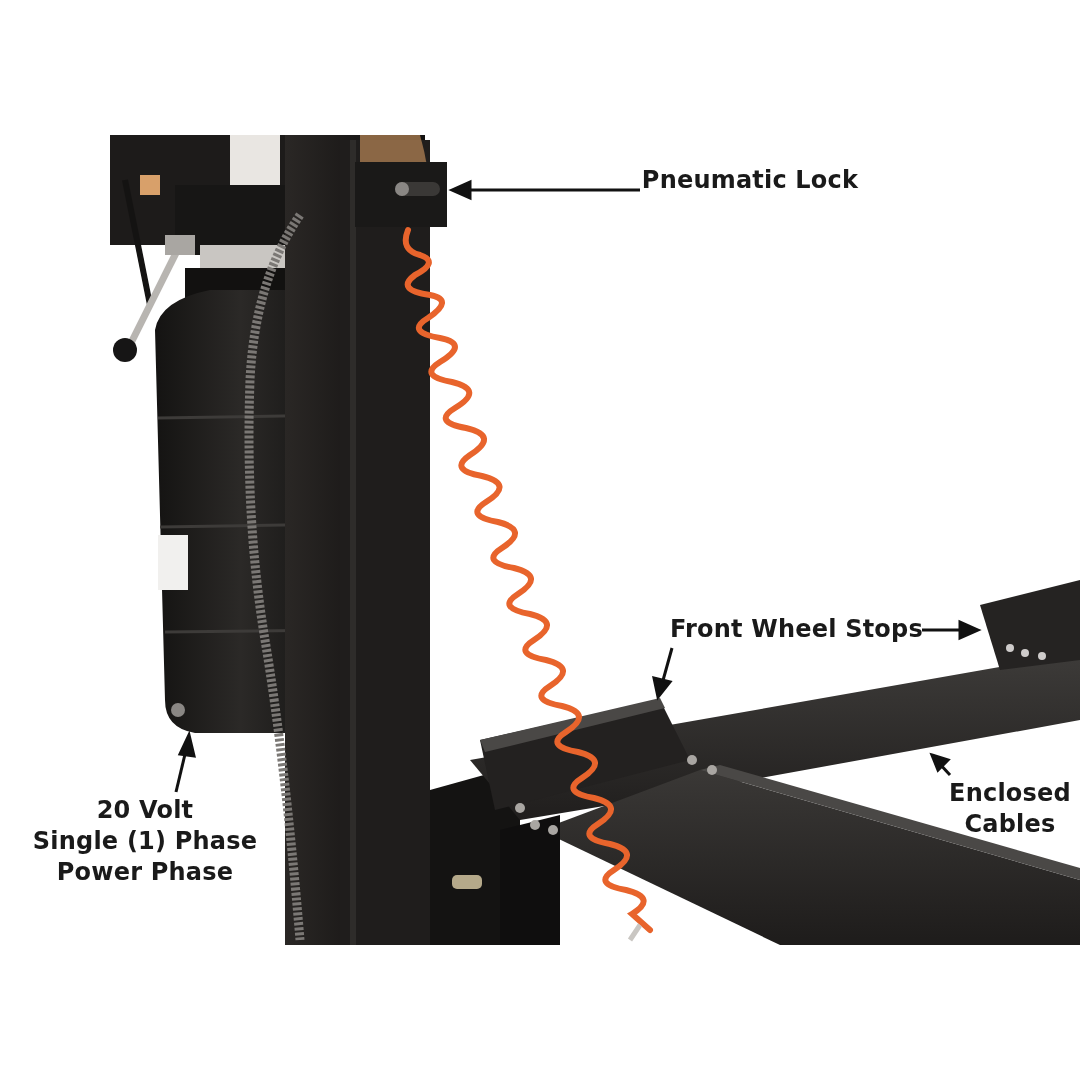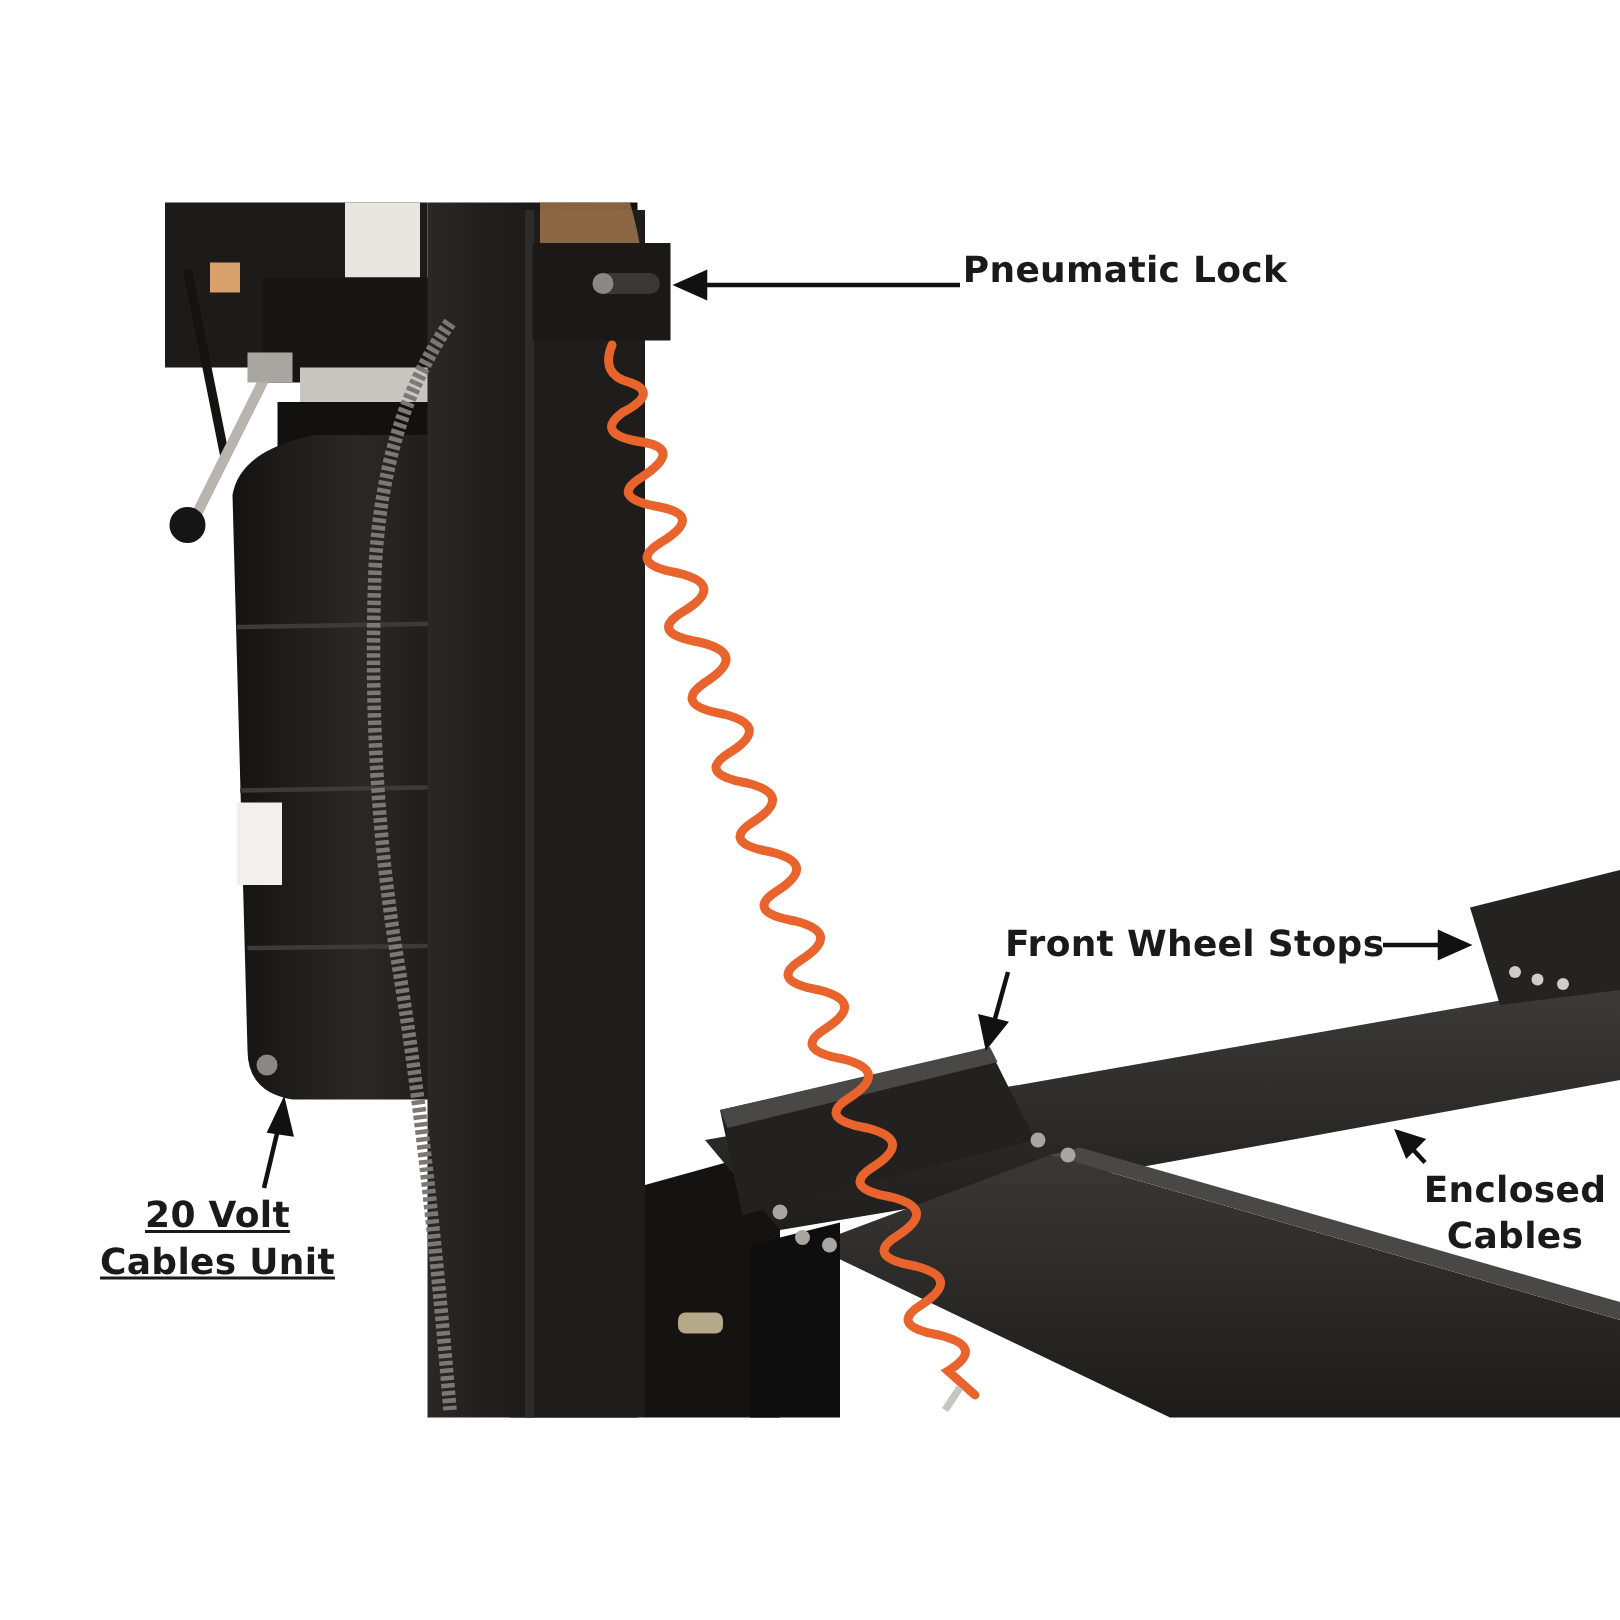--- a/index.html
+++ b/index.html
@@ -124,23 +124,24 @@
 
       <line x1="950" y1="775" x2="938" y2="762"></line>
       <polygon points="932,755 948,760 938,770"></polygon>
     </g>
   </svg>
 
   <div class="callout" style="left:640px; top:165px; width:220px;">
     <span>Pneumatic Lock</span>
   </div>
 
-  <div class="callout" style="left:30px; top:795px; width:230px;text-decoration:underline;">
+  <div class="callout" style="left:30px; top:795px; width:230px;">
     <span>20 Volt</span>
-    <span>Cables Unit</span>
+    <span>Single (1) Phase</span>
+    <span>Power Phase</span>
   </div>
 
   <div class="callout" style="left:945px; top:778px; width:130px;">
     <span>Enclosed</span>
     <span>Cables</span>
   </div>
 
   <div class="callout" style="left:670px; top:614px; width:250px;">
     <span>Front Wheel Stops</span>
   </div>

